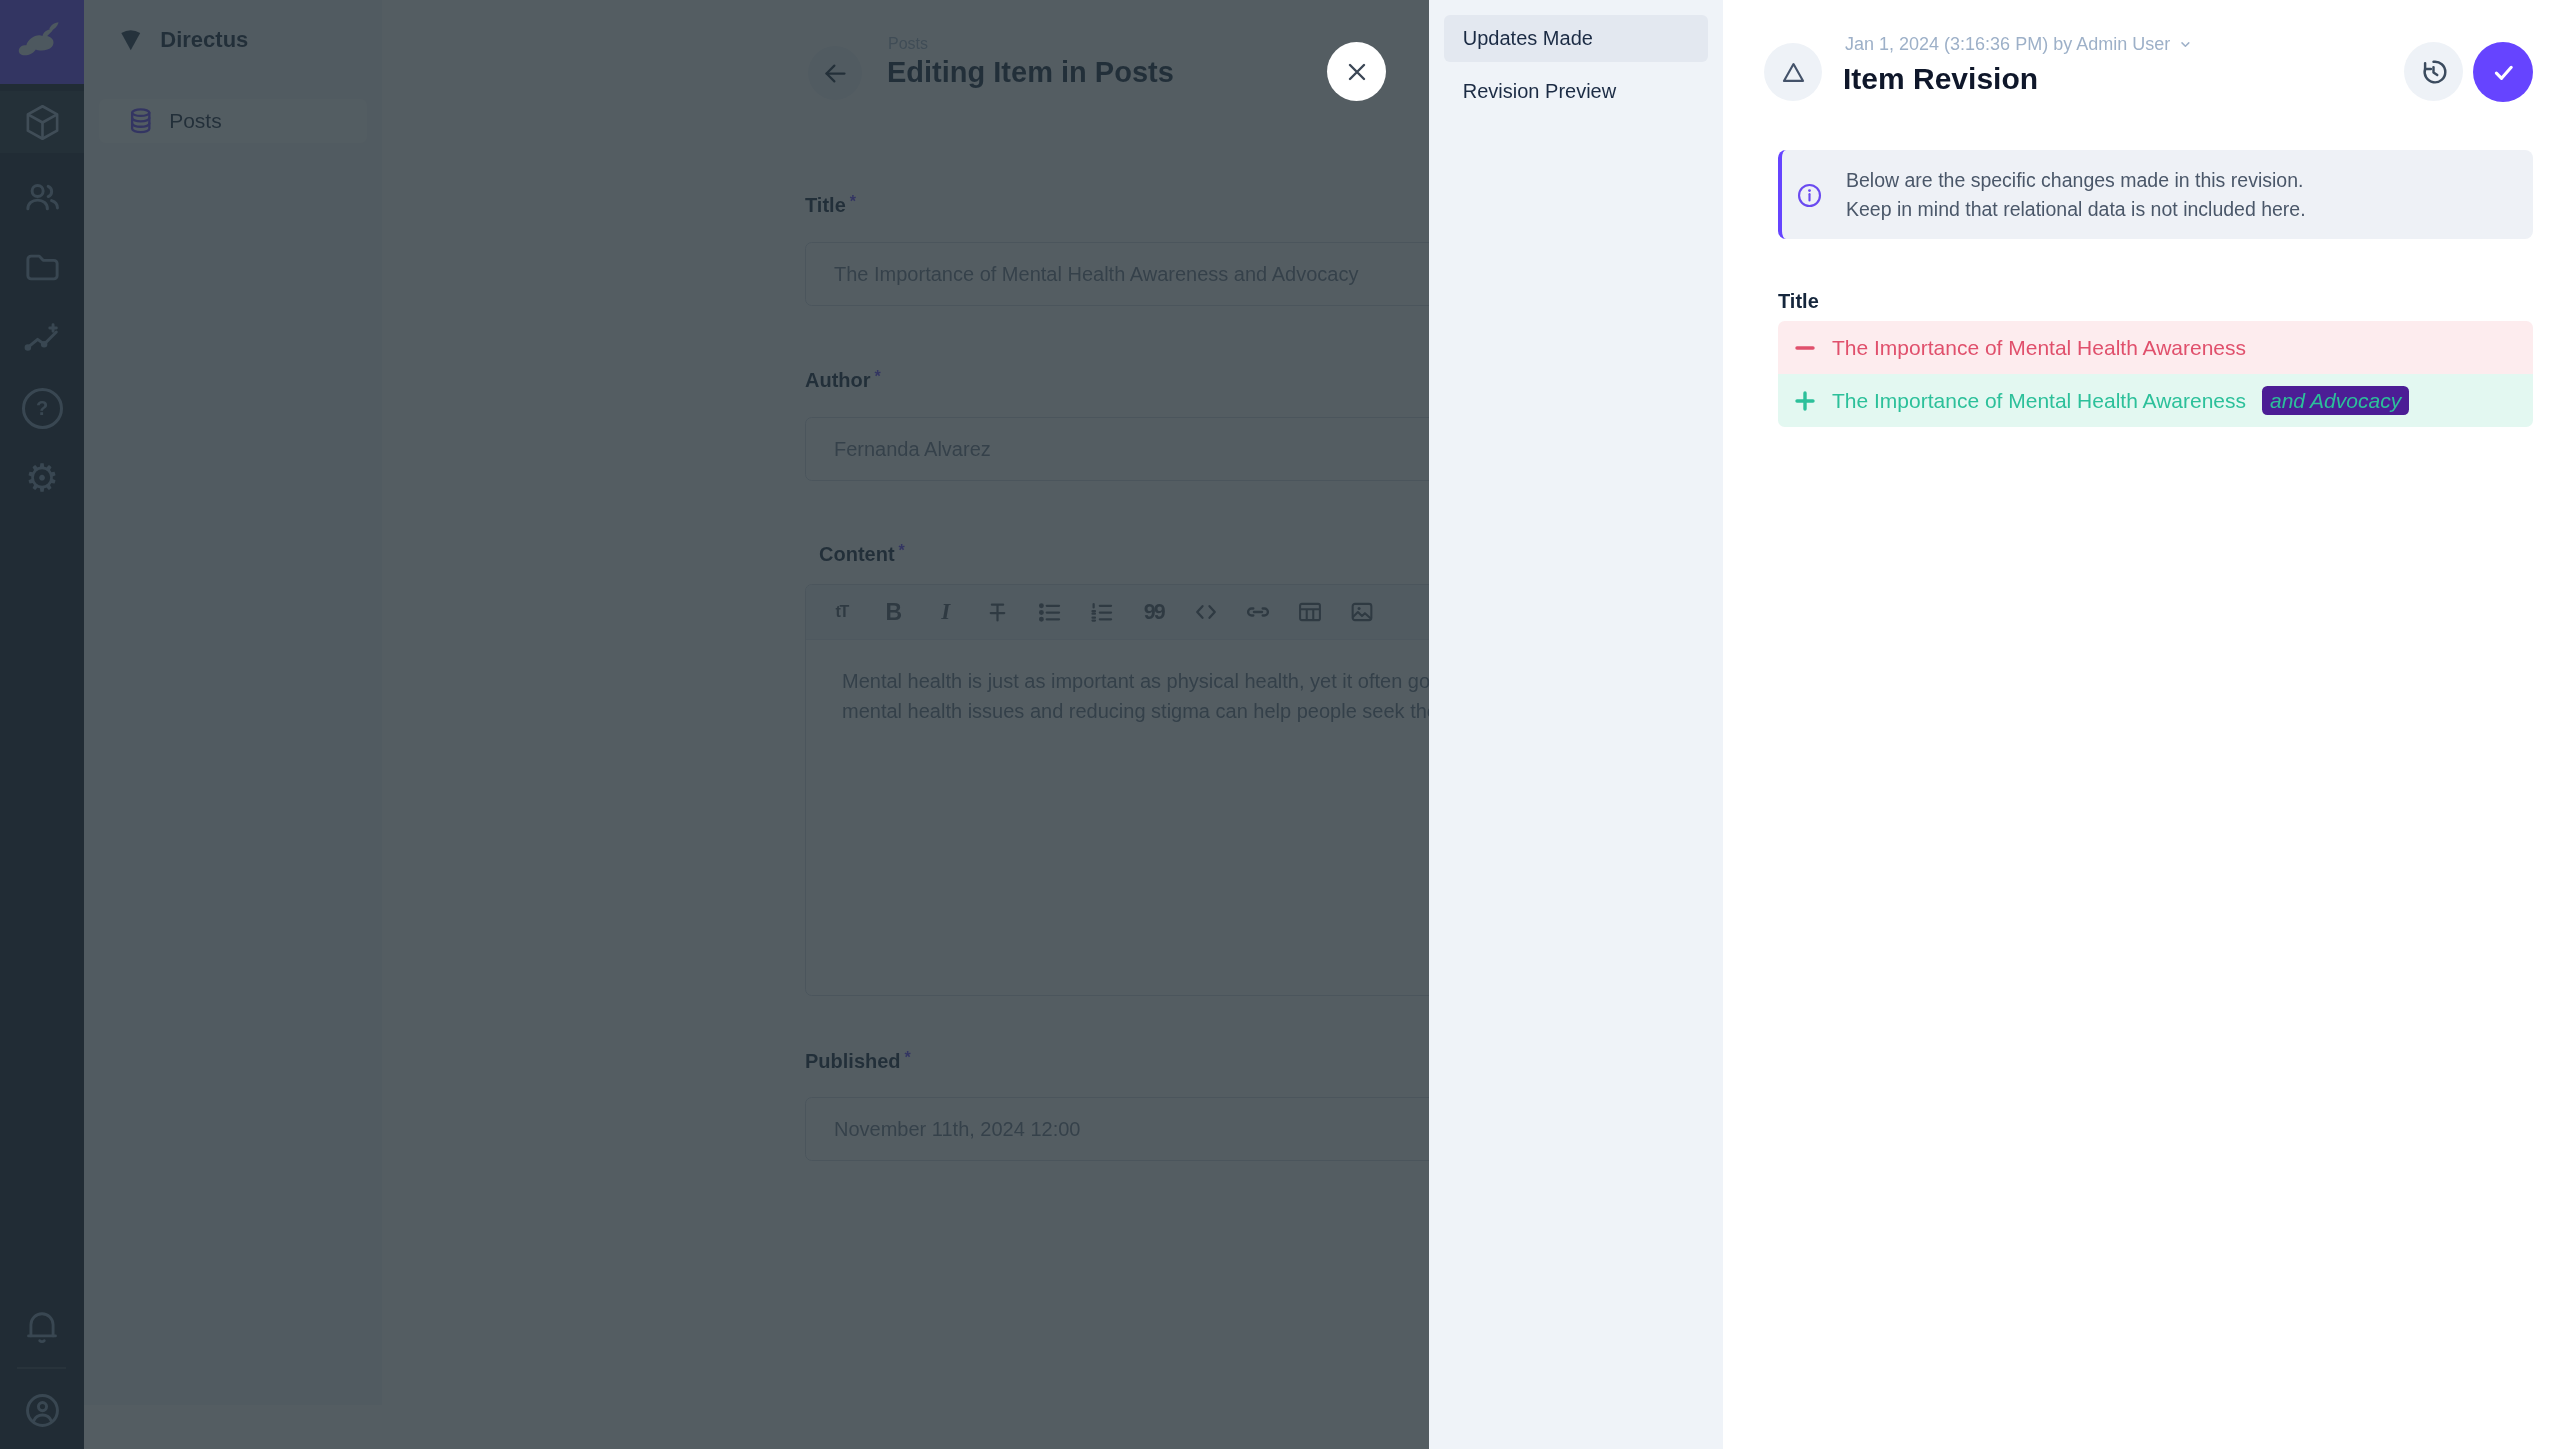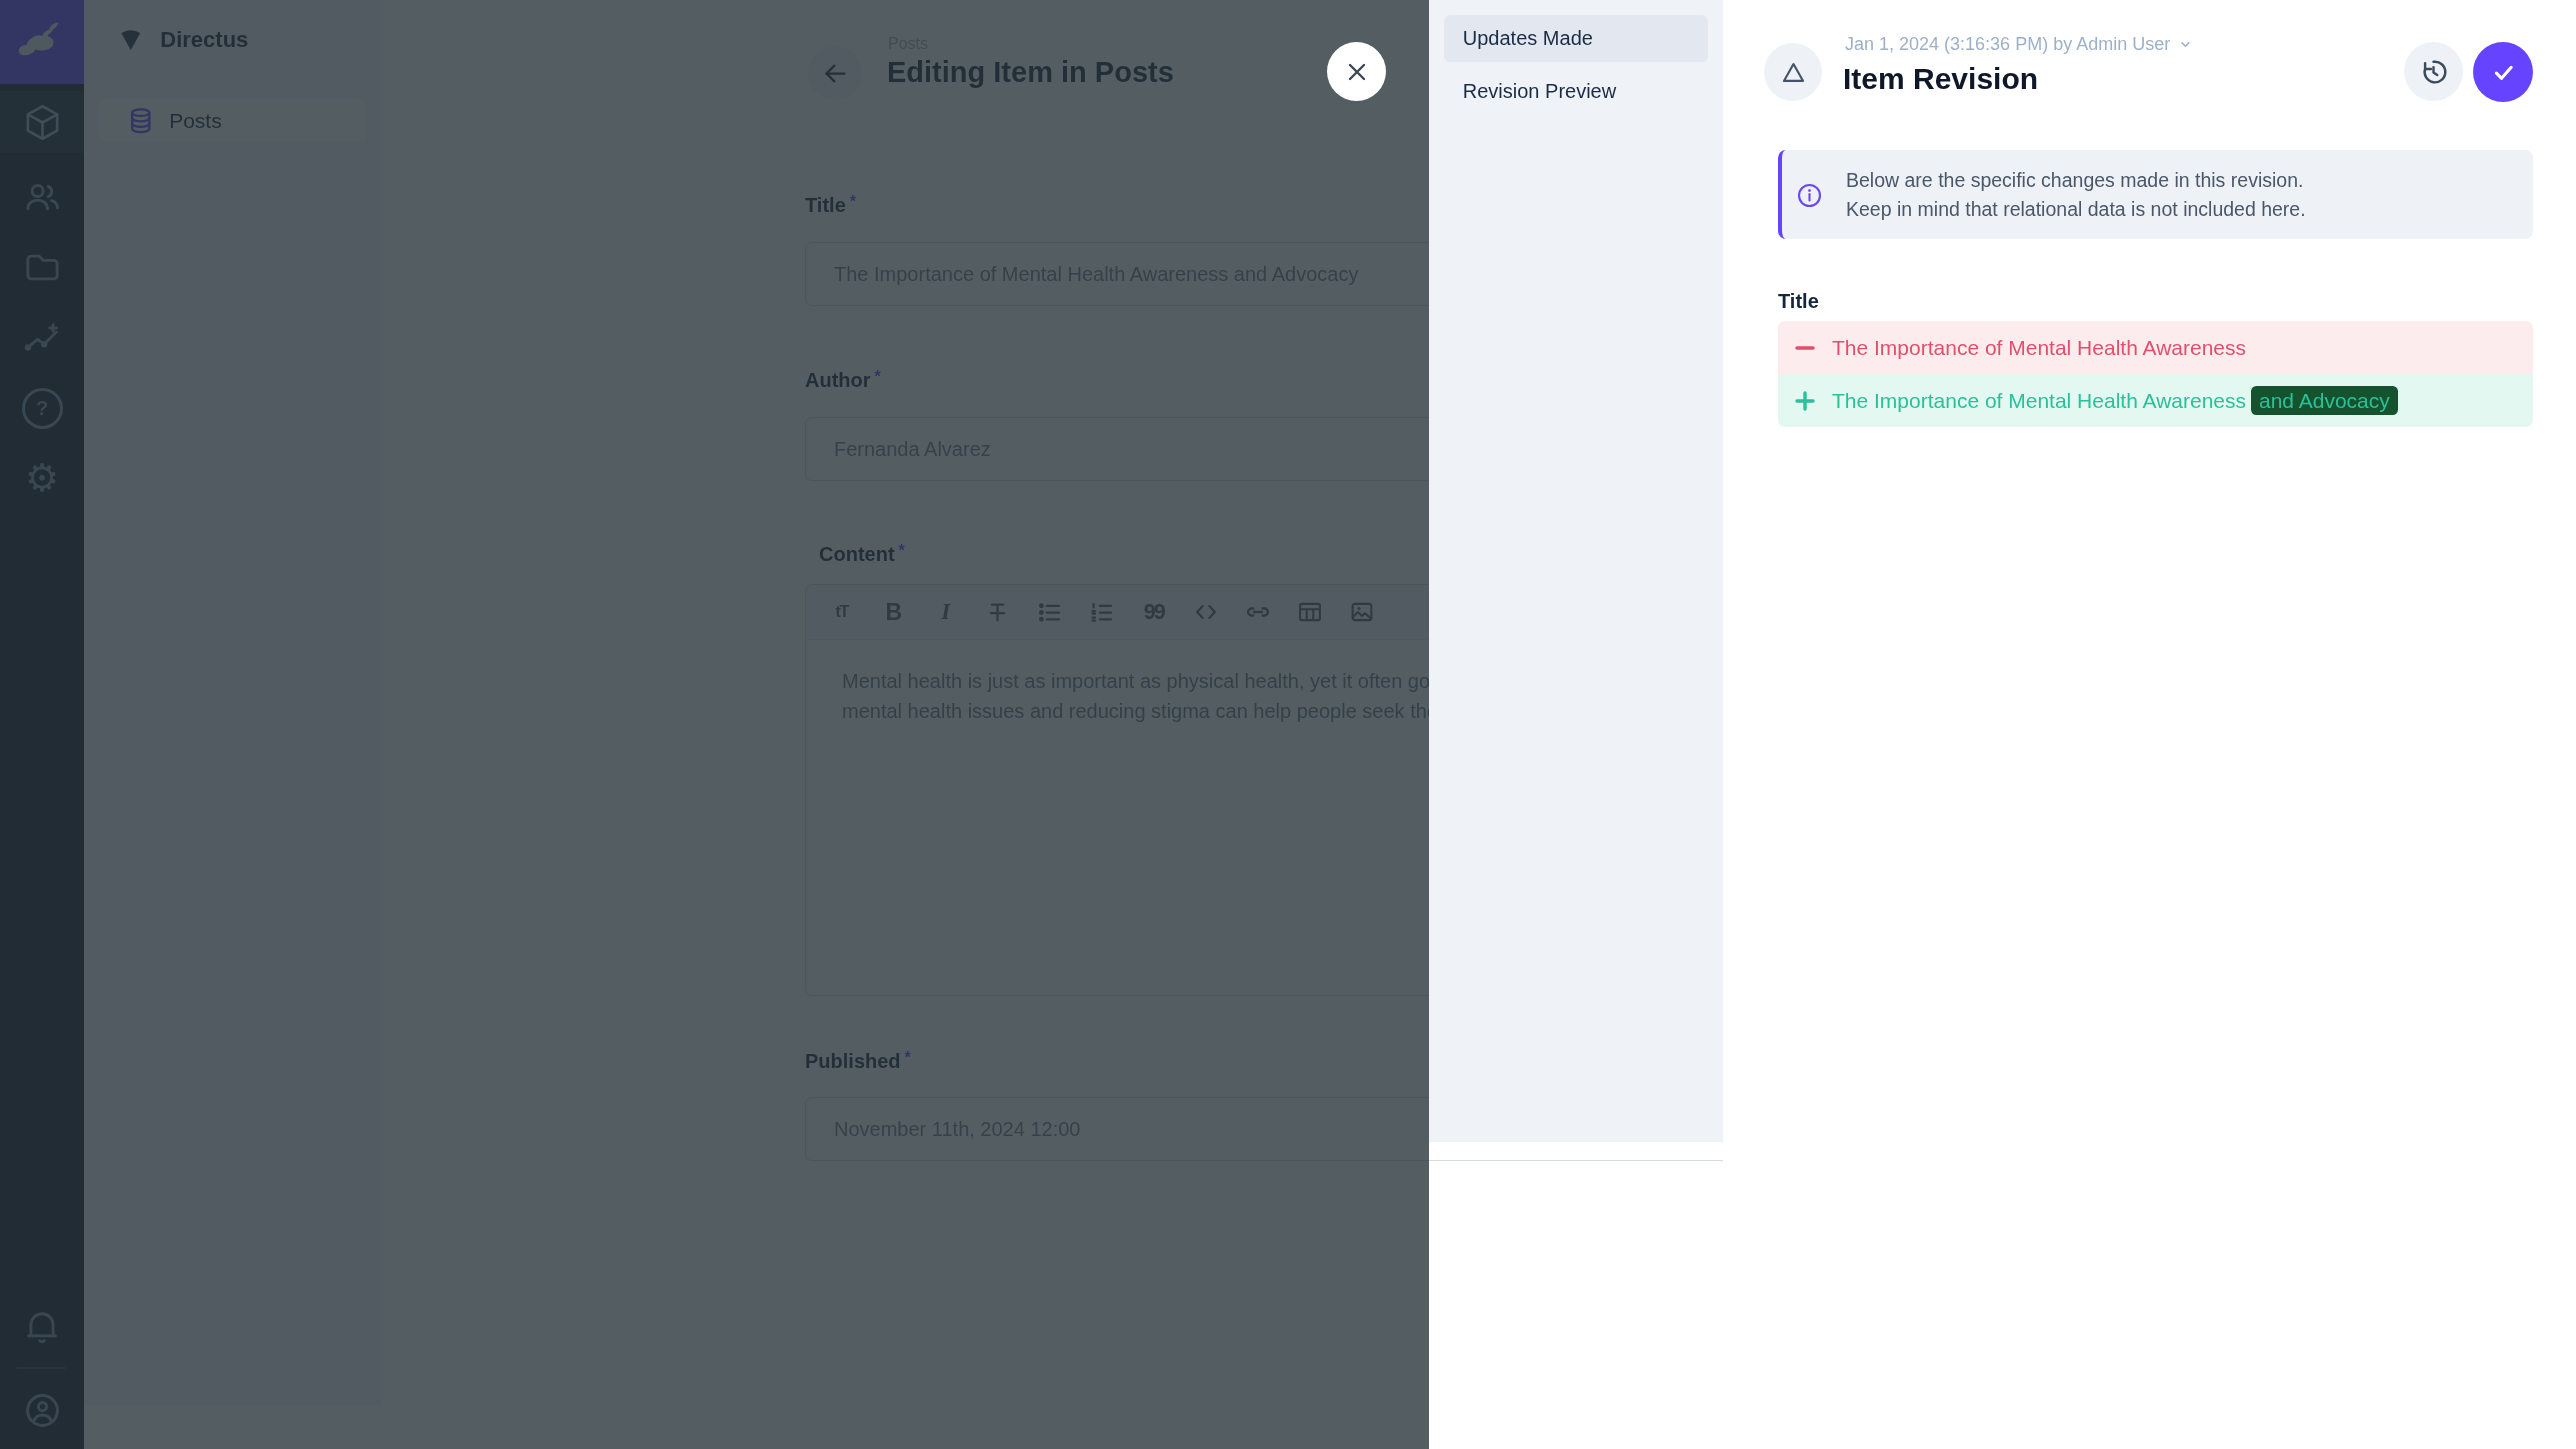--- a/index.html
+++ b/index.html
@@ -56,21 +56,21 @@
             display:flex;align-items:center;justify-content:center;font-size:19.5px;color:#2c3a4e;}
   .tab-preview{position:absolute;left:969px;top:1.3px;height:34px;display:flex;align-items:center;
                font-size:19.5px;color:#8794a8;}
   .editor-body{position:absolute;left:36px;top:81px;width:993px;font-size:20px;line-height:30px;color:#67768a;}
 
   
   .overlay{position:absolute;left:0;top:0;width:1429px;height:1449px;background:rgba(38,50,56,.79);z-index:10;}
   .close-btn{position:absolute;left:1327px;top:42px;width:59px;height:59px;background:#fff;color:#3c4756;z-index:20;}
 
   
-  .drawer-nav{position:absolute;left:1429px;top:0;width:294px;height:1142px;background:#eff3f8;z-index:30;}
+  .drawer-nav{position:absolute;left:1429px;top:0;width:294px;height:1449px;background:#eff3f8;z-index:30;}
   .dnav-item{position:absolute;left:14.8px;width:264px;height:47px;border-radius:6px;display:flex;
              align-items:center;padding-left:19px;box-sizing:border-box;font-size:20px;color:#1b2b44;}
   .dnav-item.sel{background:#e3e8f0;}
 
   .drawer-main{position:absolute;left:1723px;top:0;width:853px;height:1449px;background:#fff;z-index:30;}
   .tri-btn{position:absolute;left:1764px;top:43px;width:58px;height:58px;background:#eef2f7;color:#44536a;}
   .meta-row{position:absolute;left:1845px;top:34px;display:flex;align-items:center;gap:8px;
             font-size:18px;color:#9db0c8;}
   .rev-title{position:absolute;left:1843px;top:62px;font-size:30px;font-weight:700;color:#0f172a;}
   .hist-btn{position:absolute;left:2404px;top:42px;width:59px;height:59px;background:#eef2f7;color:#3b4b5e;}
@@ -80,21 +80,21 @@
           border-left:4px solid #6644ff;border-radius:8px;box-sizing:border-box;}
   .notice-icon{position:absolute;left:14px;top:32px;color:#6a4af0;}
   .notice-text{position:absolute;left:64px;top:16px;font-size:19.5px;line-height:29px;color:#4a5769;}
 
   .section-label{position:absolute;left:1778px;top:290px;font-size:20px;font-weight:700;color:#15263c;}
   .diff-row{position:absolute;left:1778px;width:755px;display:flex;align-items:center;box-sizing:border-box;
             padding-left:8px;font-size:21px;}
   .diff-removed{top:321px;height:54px;background:#fdecee;color:#e0506c;border-radius:6.7px 6.7px 0 0;}
   .diff-added{top:374px;height:53px;background:#e3f8f1;color:#2cc09a;border-radius:0 0 6.7px 6.7px;}
   .diff-icon{width:38px;display:flex;align-items:center;justify-content:center;margin-right:8px;}
-  .hl-chip{background:#14532d;border-radius:5.4px;padding:2.7px 8px;margin-left:5px;}
+  .hl-chip{background:#4c1d95;border-radius:5.4px;padding:2.7px 8px;margin-left:16px;font-style:italic;}
 </style>
 </head>
 <body>
 
 <aside class="modulebar">
   <div class="logo-tile">
     <span>
       <svg width="51" height="42" viewBox="0 0 38 31" fill="#dfe6ee">
         <path d="M2 24c-2-3 1-7 5-6 1-5 8-9 12-7 .5-3 4-5.5 8-5-1.5 2.5-3 3.5-4.5 5 4.5 1 6 5 3.5 8-2.5 3-9 3.5-12 2-2.5 4-9 6-12 3z"></path>
         <path d="M24 6c1-3 4-5 7-5-1 3-3 5-5.5 6z"></path>

